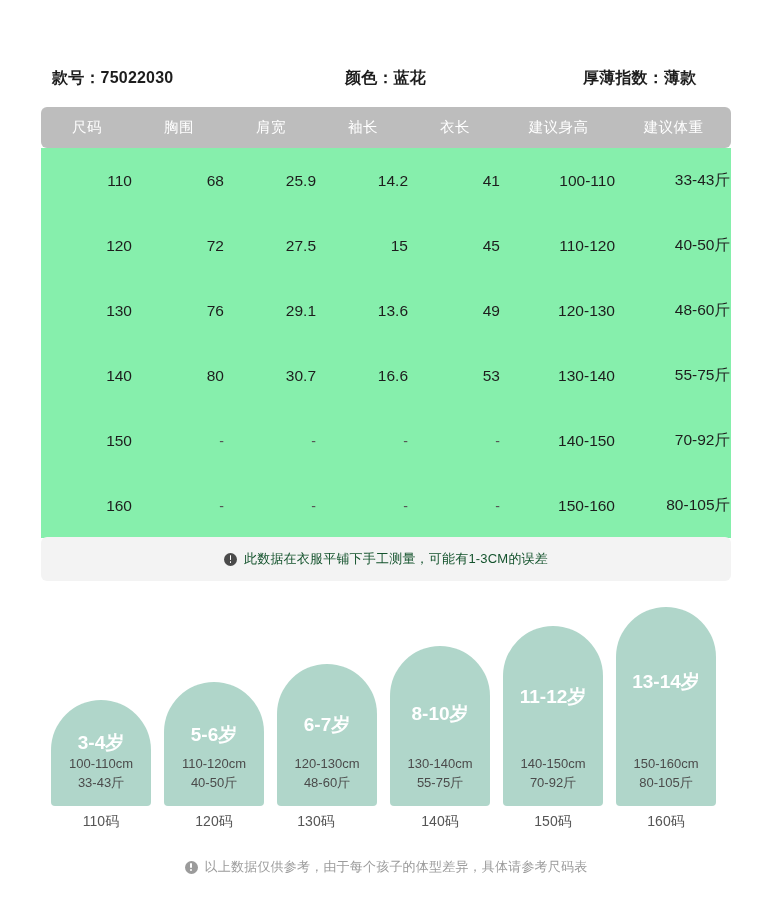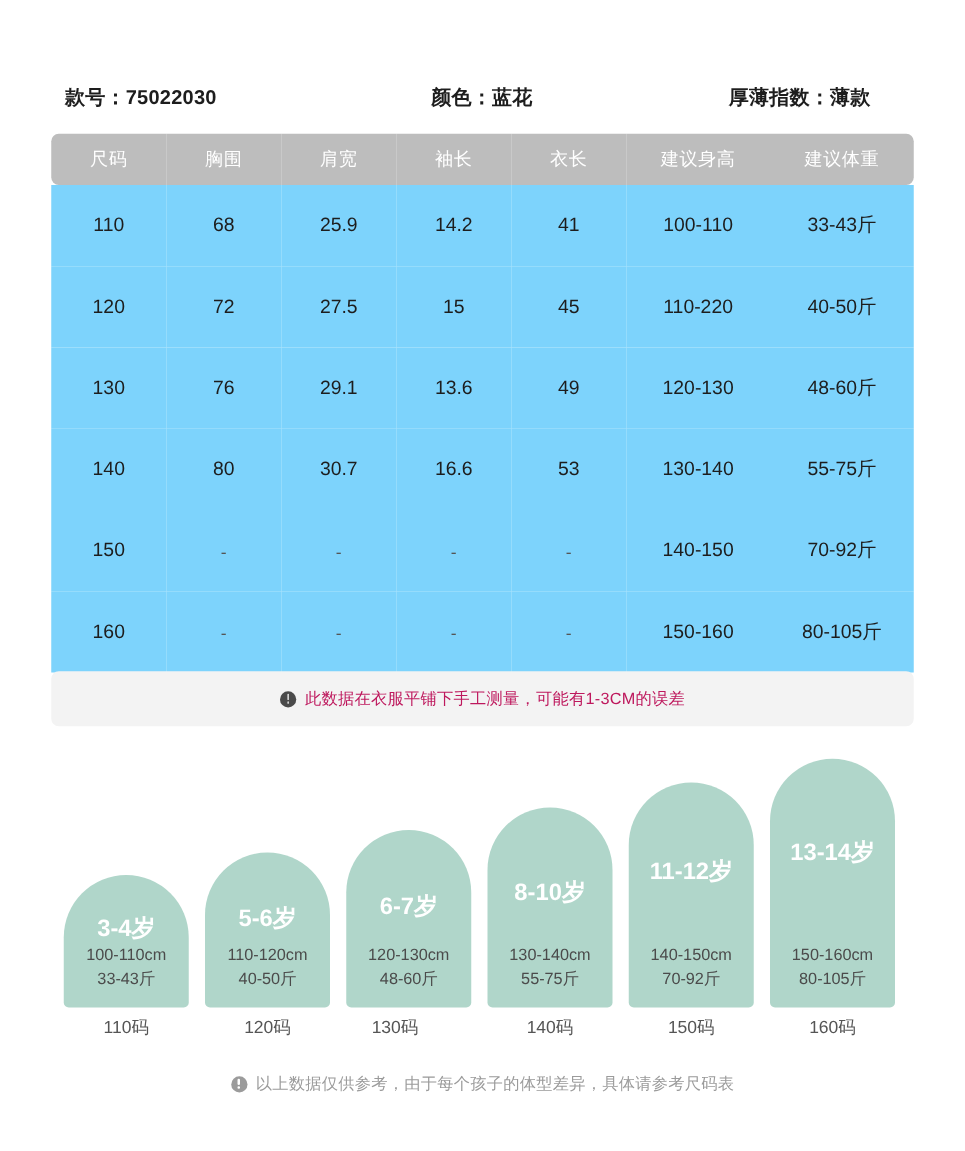--- a/index.html
+++ b/index.html
@@ -69,25 +69,25 @@
     border-top-left-radius: 6px;
     border-bottom-left-radius: 6px;
   }
   .tbl thead th:last-child {
     border-top-right-radius: 6px;
     border-bottom-right-radius: 6px;
     margin-top: 26px;
   }
   .tbl tbody td {
     height: 63px;
-    text-align: center;
+    text-align: right;
     vertical-align: middle;
     font-size: 15.5px;
     color: #1d1d1d;
-    background: #7dd3fc;
+    background: #86efac;
   }
   .tbl tbody td.dash {
     color: #555555;
     font-size: 14px;
   }
 
   
   .col-size   { width: 92px;  }
   .col-bust   { width: 92px;  }
   .col-shld   { width: 92px;  }
@@ -104,21 +104,21 @@
     width: 690px;
     height: 44px;
     background: #f3f3f3;
     border-radius: 6px;
     display: flex;
     align-items: center;
     justify-content: center;
   }
   .note-bar .note-text {
     font-size: 13px;
-    color: #be185d;
+    color: #14532d;
     letter-spacing: 0.2px;
   }
 
   .ico-exclaim {
     display: inline-block;
     width: 13px;
     height: 13px;
     border-radius: 50%;
     background: #4a4a4a;
     position: relative;
@@ -261,21 +261,21 @@
           <td>41</td>
           <td>100-110</td>
           <td>33-43斤</td>
         </tr>
         <tr>
           <td>120</td>
           <td>72</td>
           <td>27.5</td>
           <td>15</td>
           <td>45</td>
-          <td>110-220</td>
+          <td>110-120</td>
           <td>40-50斤</td>
         </tr>
         <tr>
           <td>130</td>
           <td>76</td>
           <td>29.1</td>
           <td>13.6</td>
           <td>49</td>
           <td>120-130</td>
           <td>48-60斤</td>

